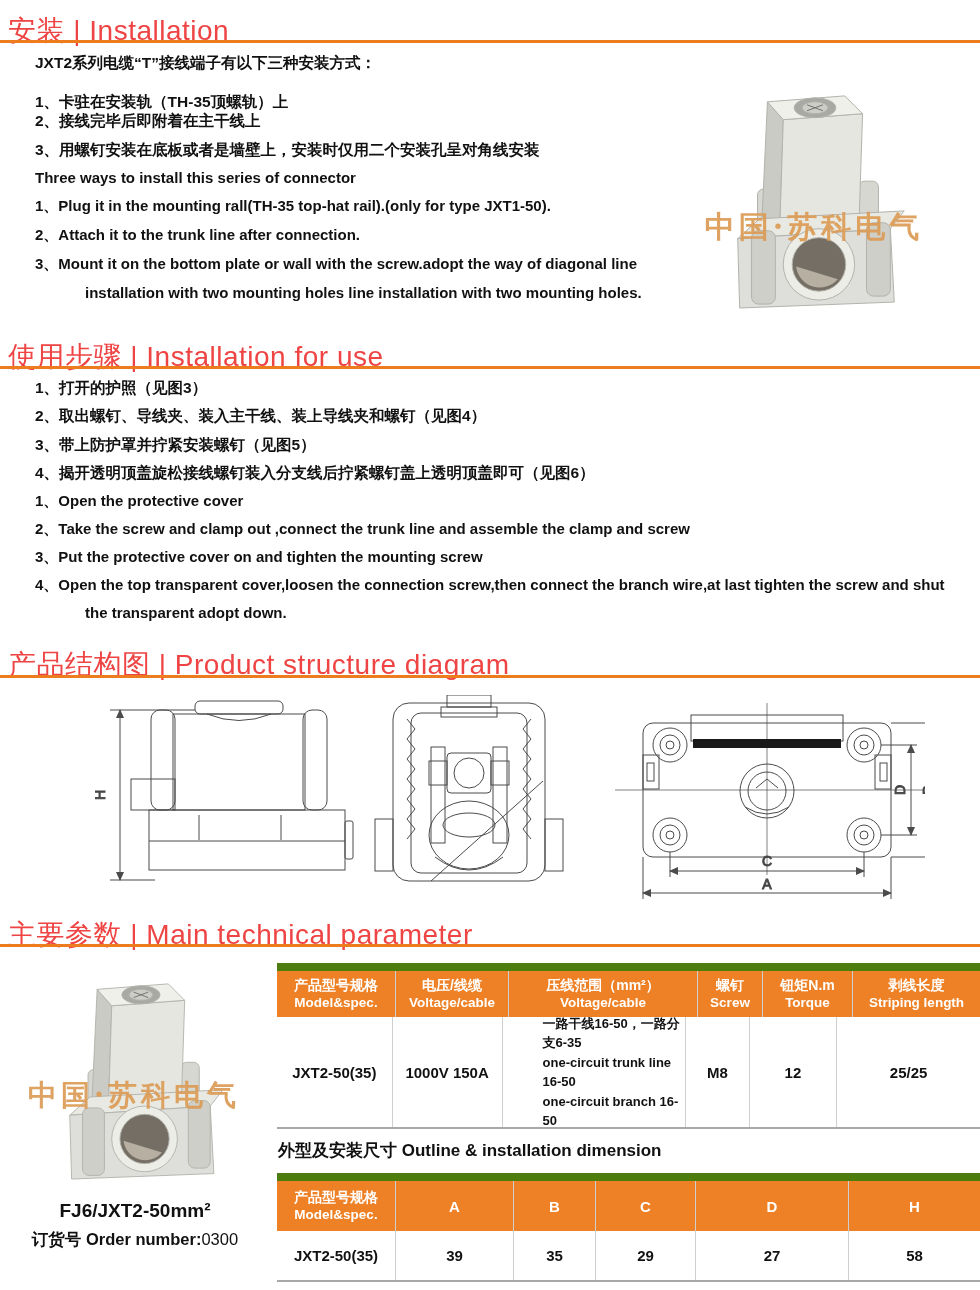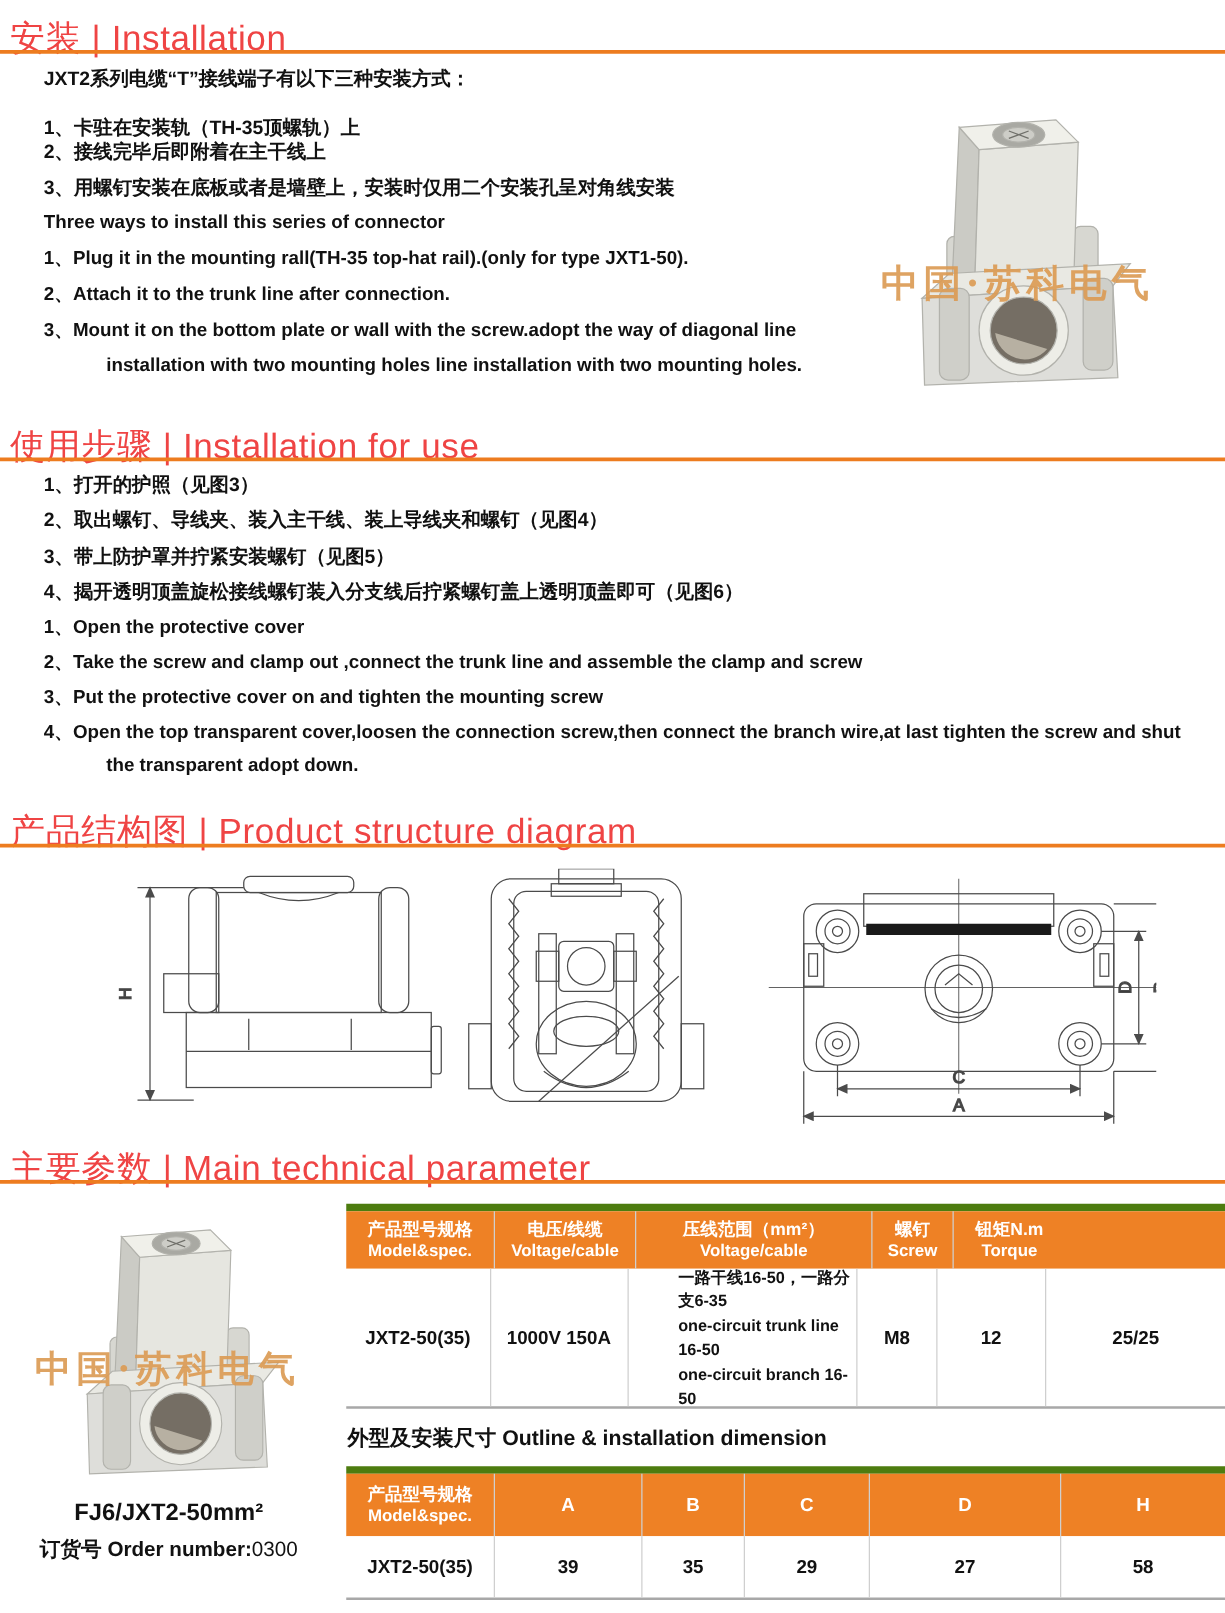--- a/index.html
+++ b/index.html
@@ -10,21 +10,21 @@
   .line{position:absolute;white-space:nowrap;font-weight:bold;}
   .cnl{font-size:15.5px;left:35px;}
   .enl{font-size:15px;left:35px;}
   .indent{left:57px;margin-left:28px;}
   .wm{position:absolute;font-family:"DejaVu Serif","Liberation Serif",serif;font-weight:bold;
       color:rgba(219,155,85,.92);text-align:center;white-space:nowrap;z-index:5;}
   .photo{position:absolute;}
   .caption{position:absolute;left:0;width:270px;text-align:center;font-size:19px;font-weight:bold;}
   .orderline{position:absolute;left:0;width:270px;text-align:center;font-size:16.5px;}
   .orderline .lab{font-weight:bold;}
-  .tbl{position:absolute;left:277px;width:703px;border-top:6px solid #4d7c0f;}
+  .tbl{position:absolute;left:277px;width:703px;border-top:8px solid #4d7c0f;}
   .trow{display:flex;width:703px;}
   .thead{background:#EE8125;color:#fff;}
   .cell{box-sizing:border-box;display:flex;flex-direction:column;justify-content:center;
         align-items:center;border-left:1px solid #cfcfcf;text-align:center;}
   .trow .cell:first-child{border-left:none;}
   .thead .cell .h-cn{font-size:14px;font-weight:bold;line-height:1.25;}
   .thead .cell .h-en{font-size:13.5px;font-weight:bold;line-height:1.2;text-align:center;}
   .tbody{background:#fff;border-bottom:2px solid #a8a8a8;}
   .tbody .cell{font-size:15px;font-weight:bold;}
   .range-cell{align-items:flex-start !important;text-align:left !important;padding-left:8px;}
@@ -211,20 +211,24 @@
         <div class="h-en">Voltage/cable</div>
       </div>
       <div class="cell" style="width:65px;">
         <div class="h-cn">螺钉</div>
         <div class="h-en">Screw</div>
       </div>
       <div class="cell" style="width:90px;">
         <div class="h-cn">钮矩N.m</div>
         <div class="h-en">Torque</div>
       </div>
+      <div class="cell" style="width:128px;">
+        <div class="h-cn">剥线长度</div>
+        <div class="h-en">Striping length</div>
+      </div>
     </div>
     <div class="trow tbody" style="height:110px;">
       <div class="cell" style="width:118px;">JXT2-50(35)</div>
       <div class="cell" style="width:113px;">1000V 150A</div>
       <div class="cell range-cell" style="width:189px;">
         <div>一路干线16-50，一路分支6-35</div>
         <div>one-circuit trunk line 16-50</div>
         <div>one-circuit branch 16-50</div>
       </div>
       <div class="cell" style="width:65px;">M8</div>

